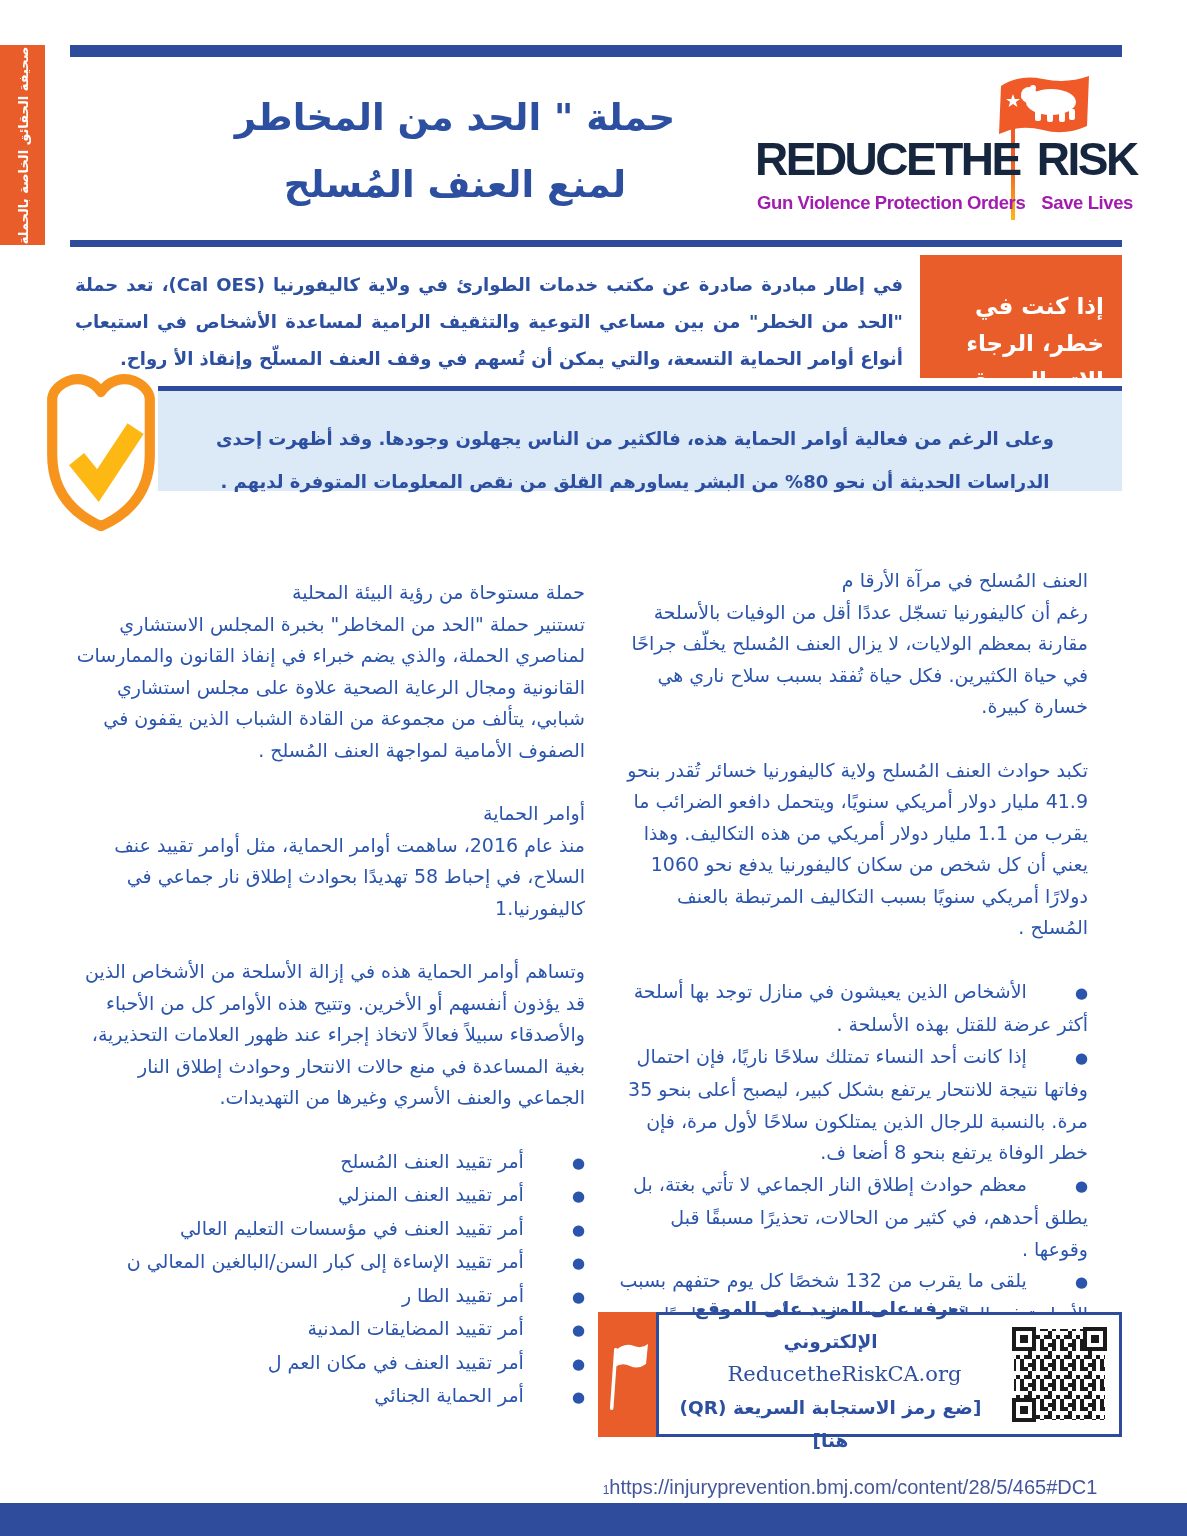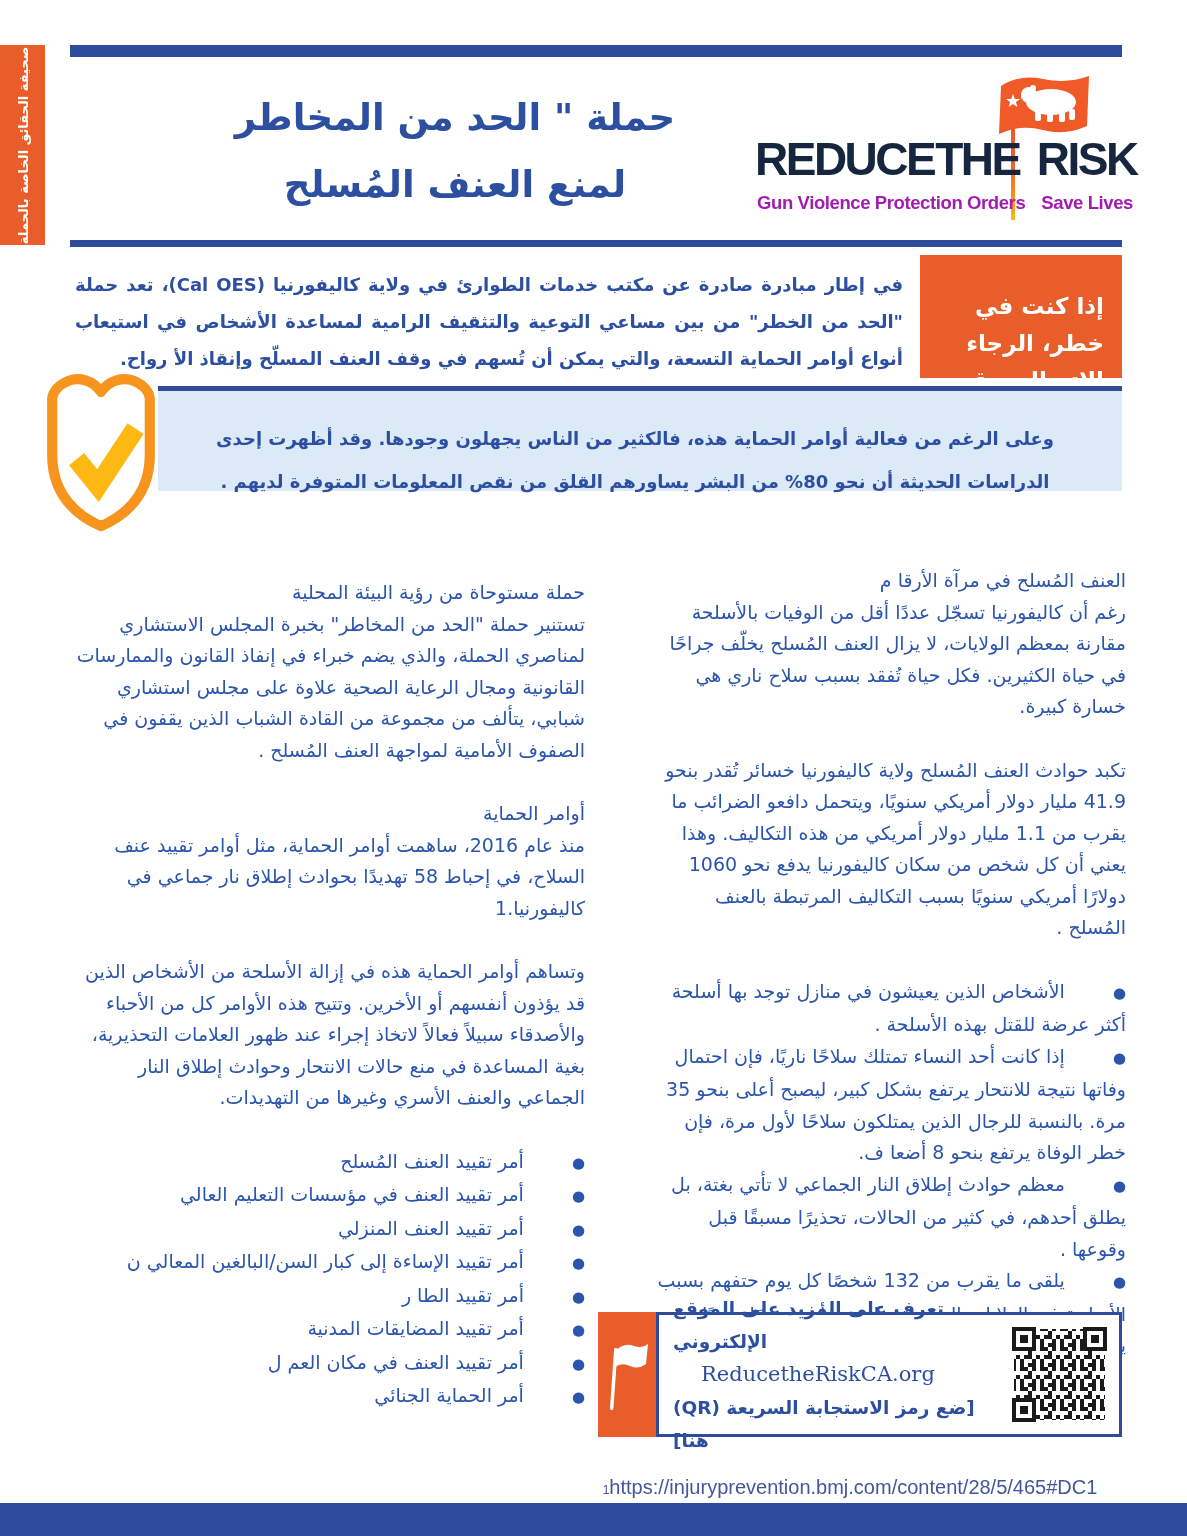--- a/index.html
+++ b/index.html
@@ -61,38 +61,38 @@
 
   
   .hl-rule{left:158px;top:386px;width:964px;height:5px;background:#2E4C9B;}
   .hl-box{left:158px;top:391px;width:964px;height:100px;background:#DCE9F6;}
   .hl-text{padding:26px 55px 0 45px;color:#2D4FA0;
     font-size:18px;font-weight:700;line-height:43px;text-align:center;}
   .shield{left:40px;top:368px;width:122px;height:166px;}
 
   
   .col{color:#2B55AD;font-size:19px;line-height:31.5px;}
-  .col-right{left:654px;top:565px;width:472px;}
+  .col-right{left:616px;top:565px;width:472px;}
   .col-left{left:75px;top:565px;width:510px;margin-top:12px;}
   .col p{margin:0 0 32px 0;}
   .col .h{margin:0;}
   .bul{margin:0;}
   .dot{font-size:15px;}
   .tab{display:inline-block;width:48px;}
   .list{margin:0;}
 
   
   .contact{left:598px;top:1312px;width:524px;height:125px;}
   .contact-flagbox{position:absolute;left:0;top:0;width:60px;height:125px;background:#E95D2A;}
   .contact-flagbox svg{position:absolute;left:8px;top:22px;}
   .contact-frame{position:absolute;left:58px;top:0;width:460px;height:119px;
     border:3px solid #2E4C9B;background:#ffffff;
     display:flex;direction:rtl;align-items:center;}
   .qr{margin:0 12px 0 10px;flex:0 0 auto;}
-  .contact-lines{flex:1 1 auto;direction:rtl;text-align:left;color:#2D4FA0;padding-left:14px;}
+  .contact-lines{flex:1 1 auto;direction:rtl;text-align:center;color:#2D4FA0;}
   .contact-l1{font-size:18.5px;font-weight:700;line-height:33px;}
   .contact-l2{font-family:"DejaVu Serif",serif;font-size:21px;line-height:33px;margin-left:28px;}
   .contact-l3{font-size:18.5px;font-weight:700;line-height:33px;}
 
   
   .footer-url{left:600px;top:1476px;width:500px;text-align:center;
     font-family:"Liberation Sans",sans-serif;font-size:20px;color:#44569B;}
   .footer-url sup{font-size:12px;vertical-align:baseline;}
   .bar-bottom{left:0;top:1503px;width:1187px;height:33px;background:#2E4C9B;}
   a{color:inherit;text-decoration:none;}
@@ -169,22 +169,22 @@
   </div>
 
   <div class="abs col col-left rtl">
     <div class="h">حملة مستوحاة من رؤية البيئة المحلية</div>
     <p>تستنير حملة "الحد من المخاطر" بخبرة المجلس الاستشاري لمناصري الحملة، والذي يضم خبراء في إنفاذ القانون والممارسات القانونية ومجال الرعاية الصحية علاوة على مجلس استشاري شبابي، يتألف من مجموعة من القادة الشباب الذين يقفون في الصفوف الأمامية لمواجهة العنف المُسلح .</p>
     <div class="h">أوامر الحماية</div>
     <p>منذ عام 2016، ساهمت أوامر الحماية، مثل أوامر تقييد عنف السلاح، في إحباط 58 تهديدًا بحوادث إطلاق نار جماعي في كاليفورنيا.1</p>
     <p>وتساهم أوامر الحماية هذه في إزالة الأسلحة من الأشخاص الذين قد يؤذون أنفسهم أو الأخرين. وتتيح هذه الأوامر كل من الأحباء والأصدقاء سبيلاً فعالاً لاتخاذ إجراء عند ظهور العلامات التحذيرية، بغية المساعدة في منع حالات الانتحار وحوادث إطلاق النار الجماعي والعنف الأسري وغيرها من التهديدات.</p>
     <div class="list">
       <div class="bul"><span class="dot">●</span><span class="tab"></span><span>أمر تقييد العنف المُسلح</span></div>
+      <div class="bul"><span class="dot">●</span><span class="tab"></span><span>أمر تقييد العنف المنزلي</span></div>
       <div class="bul"><span class="dot">●</span><span class="tab"></span><span>أمر تقييد العنف في مؤسسات التعليم العالي</span></div>
-      <div class="bul"><span class="dot">●</span><span class="tab"></span><span>أمر تقييد العنف المنزلي</span></div>
       <div class="bul"><span class="dot">●</span><span class="tab"></span><span>أمر تقييد الإساءة إلى كبار السن/البالغين المعالي ن</span></div>
       <div class="bul"><span class="dot">●</span><span class="tab"></span><span>أمر تقييد الطا ر</span></div>
       <div class="bul"><span class="dot">●</span><span class="tab"></span><span>أمر تقييد المضايقات المدنية</span></div>
       <div class="bul"><span class="dot">●</span><span class="tab"></span><span>أمر تقييد العنف في مكان العم ل</span></div>
       <div class="bul"><span class="dot">●</span><span class="tab"></span><span>أمر الحماية الجنائي</span></div>
     </div>
   </div>
 
   <div class="abs contact">
     <div class="contact-flagbox">

